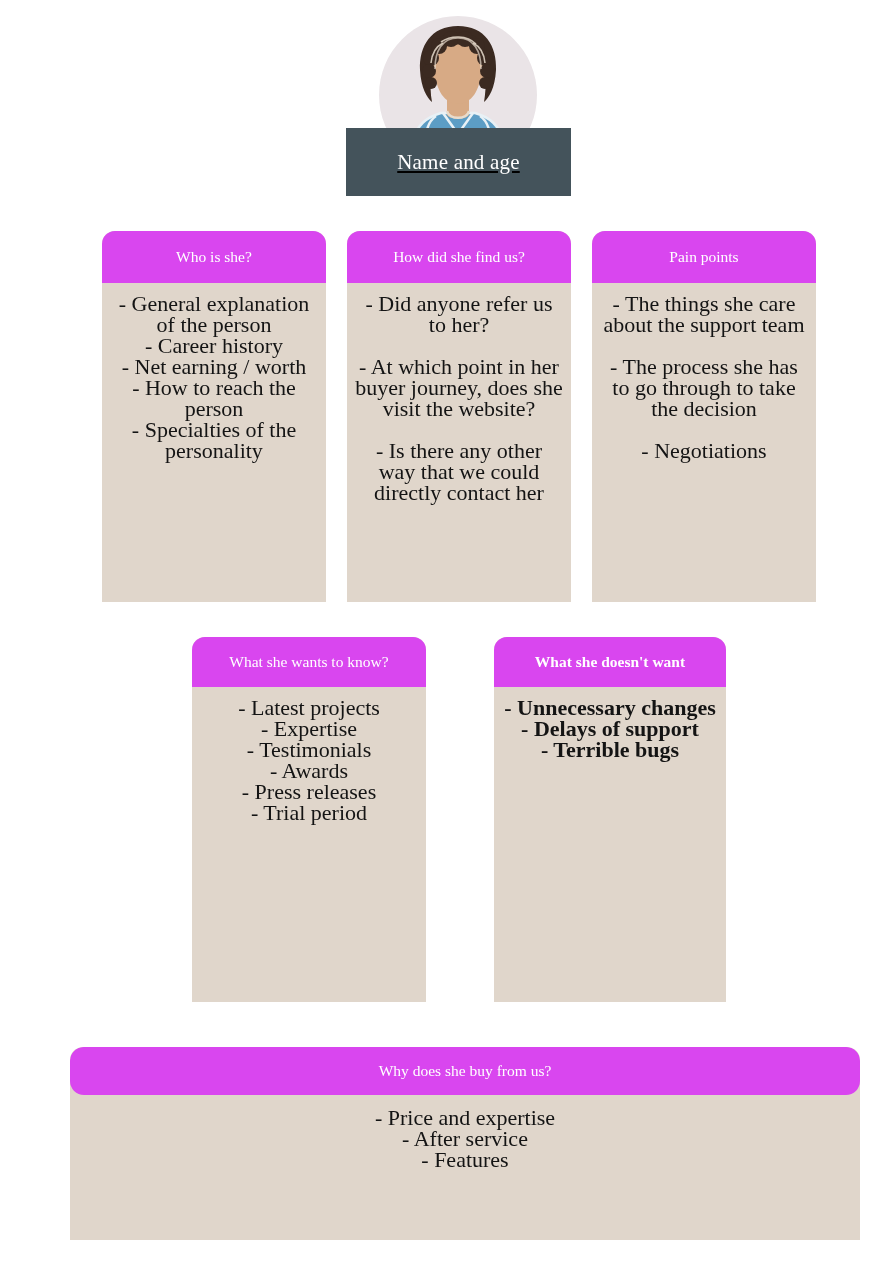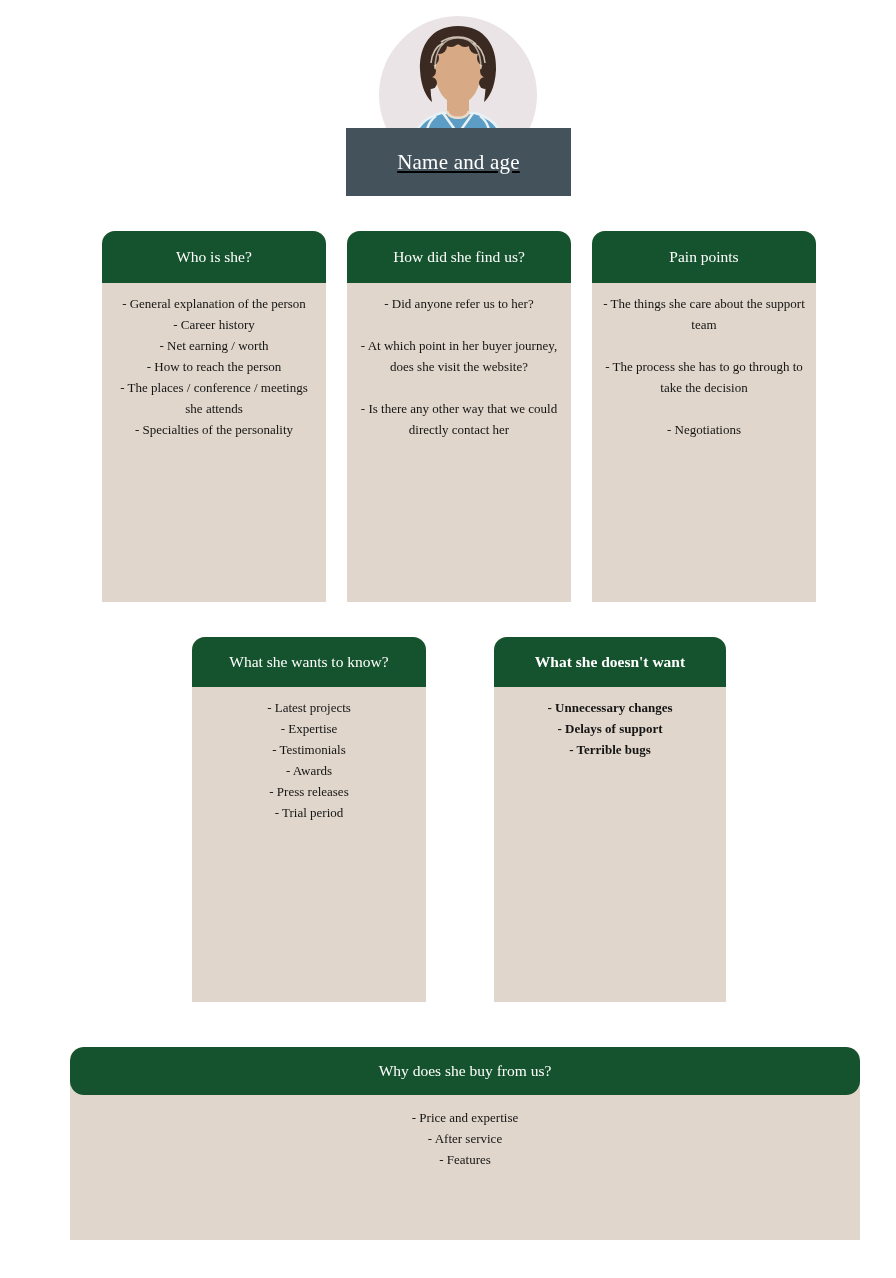--- a/index.html
+++ b/index.html
@@ -61,34 +61,34 @@
 
   
   .card {
     position: absolute;
     border-top-left-radius: 13px;
     border-top-right-radius: 13px;
     overflow: hidden;
     background: #e0d6cb;
   }
   .card-header {
-    background: #14532d;
+    background: #d946ef;
     color: #ffffff;
     display: flex;
     align-items: center;
     justify-content: center;
     text-align: center;
     font-size: 15.5px;
     box-sizing: border-box;
     padding: 0 8px;
   }
   .card-body {
     color: #141414;
     text-align: center;
-    font-size: 13px;
+    font-size: 22px;
     line-height: 21px;
     box-sizing: border-box;
     padding: 10px 8px 8px 8px;
   }
   .card-body .line {
     display: block;
     white-space: pre-wrap;
   }
   .card-body .gap {
     display: block;
@@ -174,21 +174,20 @@
 
 <div class="card" id="card-who">
   <div class="card-header">
     <span>Who is she?</span>
   </div>
   <div class="card-body">
     <span class="line">- General explanation of the person</span>
     <span class="line">- Career history</span>
     <span class="line">- Net earning / worth</span>
     <span class="line">- How to reach the person</span>
-    <span class="line">- The places / conference / meetings she attends</span>
     <span class="line">- Specialties of the personality</span>
   </div>
 </div>
 
 <div class="card" id="card-find">
   <div class="card-header">
     <span>How did she find us?</span>
   </div>
   <div class="card-body">
     <span class="line">- Did anyone refer us to her?</span>

